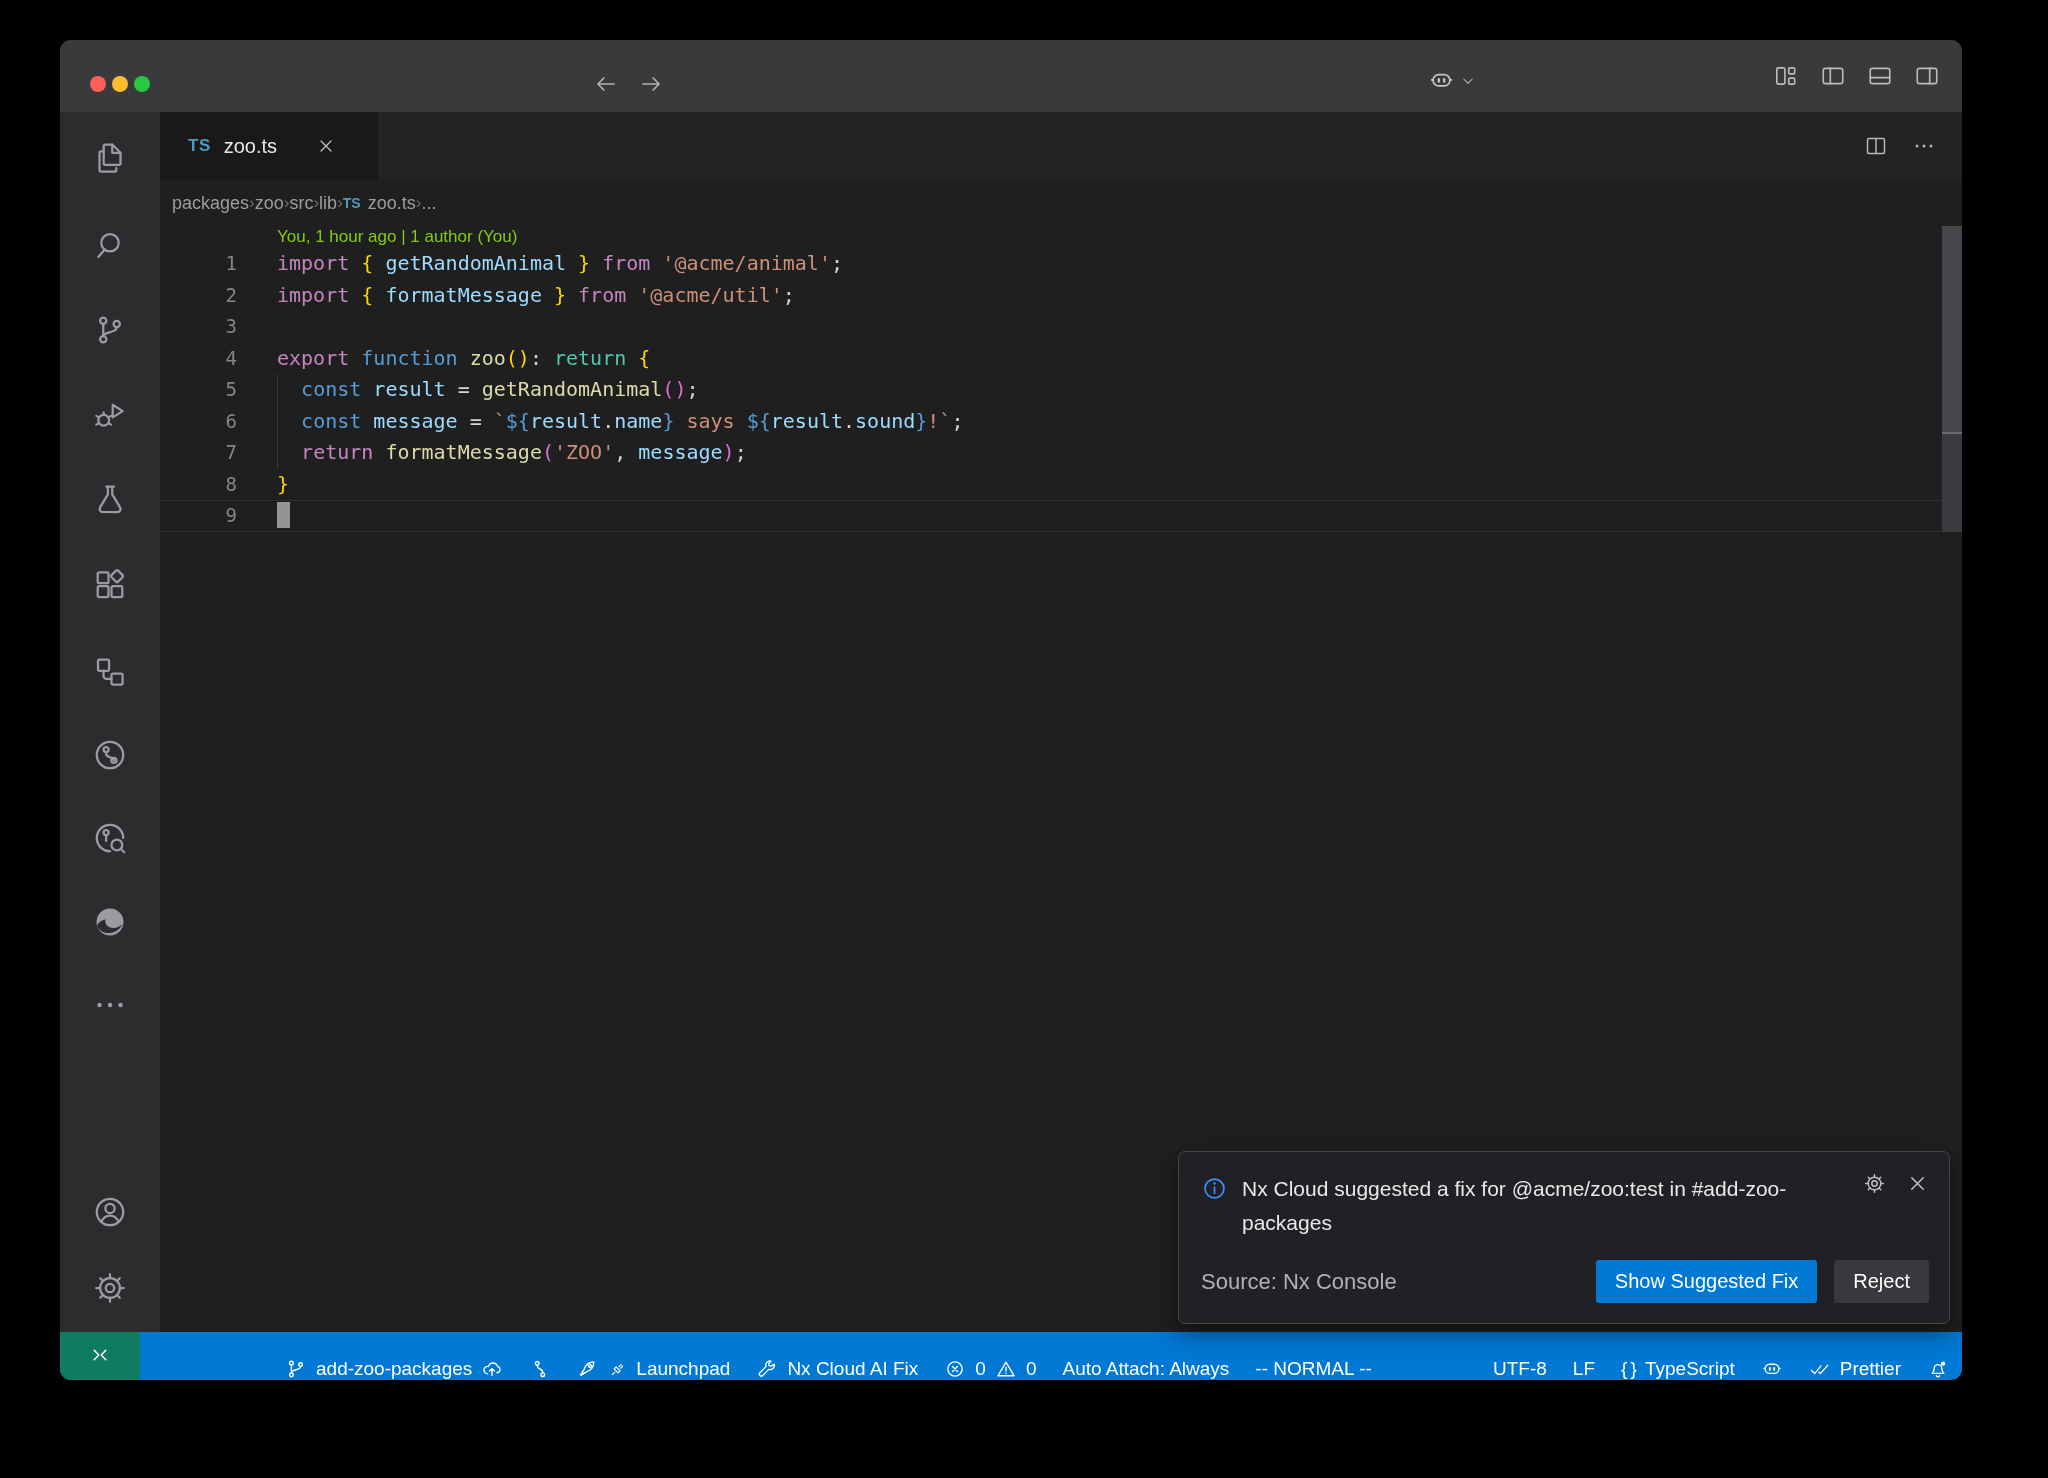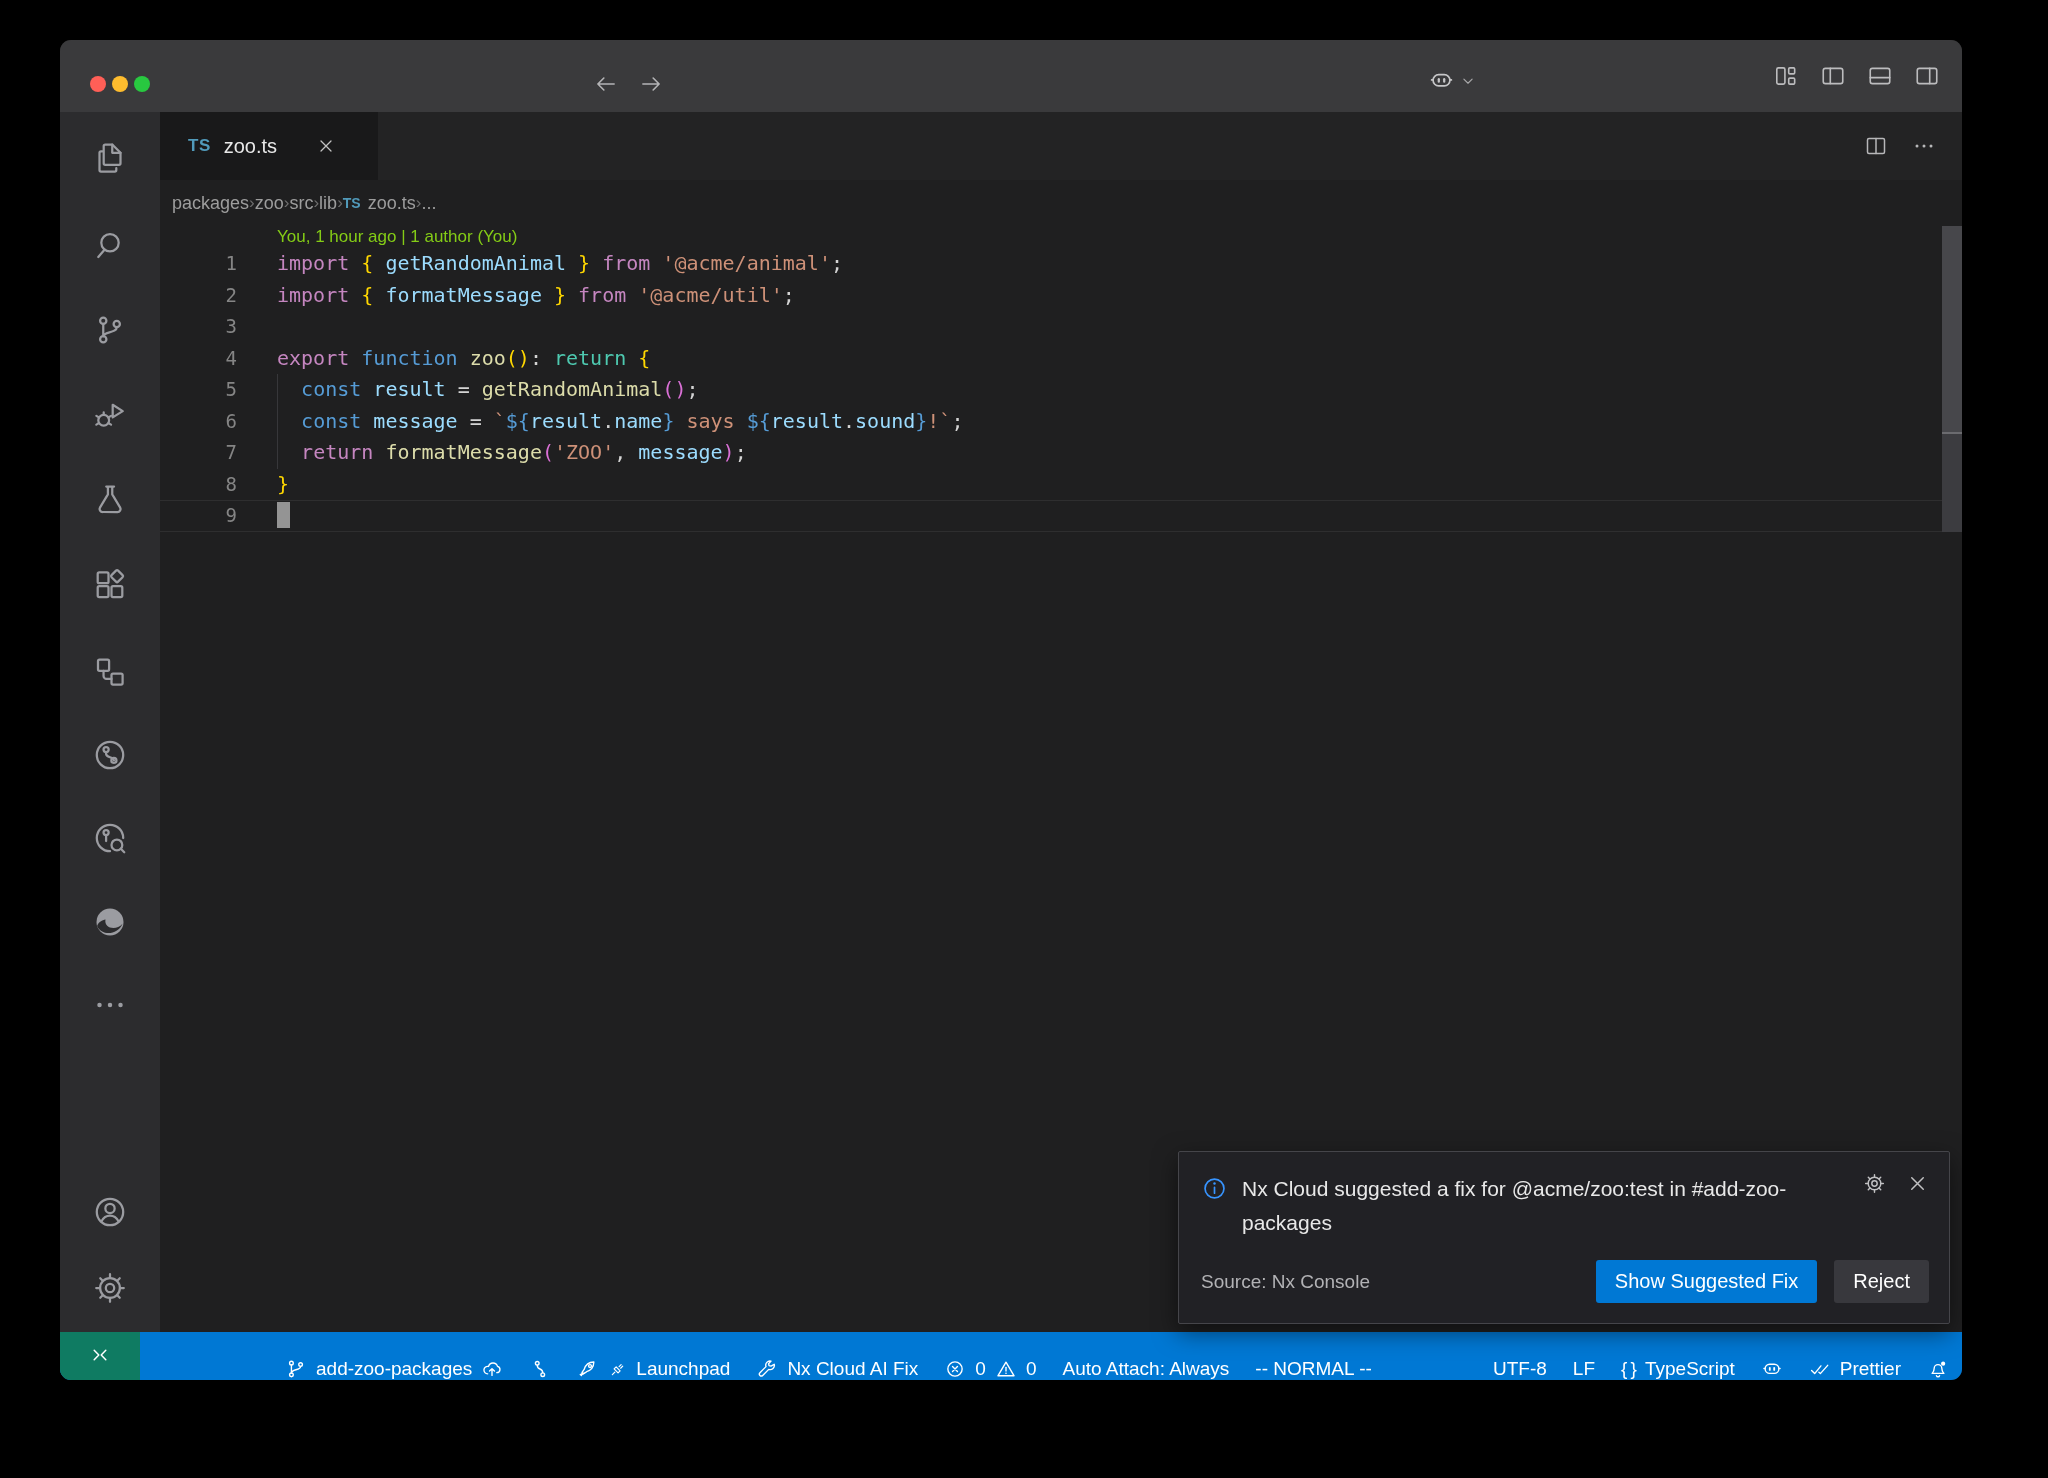--- a/index.html
+++ b/index.html
@@ -85,29 +85,29 @@
   .sb-items { flex:1; display:flex; align-items:flex-end;margin-left:40px; }
   .sb-gap { width:92px; }
   .sb-spacer { flex:1; }
   .sb-item { display:flex; align-items:center; gap:9px; padding:0 13px; }
   .sb-item .sicon { width:22px; height:22px; color:#fff; }
   .sb-item .sicon.small { width:19px; height:19px; }
   .sb-braces { font-size:19px; letter-spacing:-1px; }
 
   
   .toast { position:absolute; right:12px; bottom:56px; width:772px;
-           background:#212125; border:1px solid #45454a; border-radius:2px;
+           background:#212125; border:1px solid #45454a; border-radius:7px;
            padding:20px 20px 20px 22px; box-shadow:0 8px 24px rgba(0,0,0,.5);margin-top:16px; }
   .toast-head { display:flex; align-items:flex-start; }
   .toast-info { width:27px; height:27px; color:#3794ff; flex:0 0 27px; margin-top:3px; }
   .toast-msg { width:620px; margin-left:14px; color:#e8e8e8; font-size:21px; line-height:1.62; }
   .toast-tools { margin-left:auto; display:flex; gap:20px; }
   .toast-tools .ticon { width:23px; height:23px; color:#c2c2c4; }
   .toast-foot { display:flex; align-items:center; margin-top:20px; }
-  .toast-src { color:#b2b2b5; font-size:19px; }
+  .toast-src { color:#b2b2b5; font-size:22px; }
   .toast-btns { margin-left:auto; display:flex; gap:17px; }
   .btn { border:none; font-family:inherit; font-size:20px; color:#fff;
          padding:10px 19px; border-radius:3px; cursor:pointer; }
   .btn-primary { background:#0078d4; }
   .btn-secondary { background:#38383d; }
 </style>
 </head>
 <body>
 
 <div class="window">

